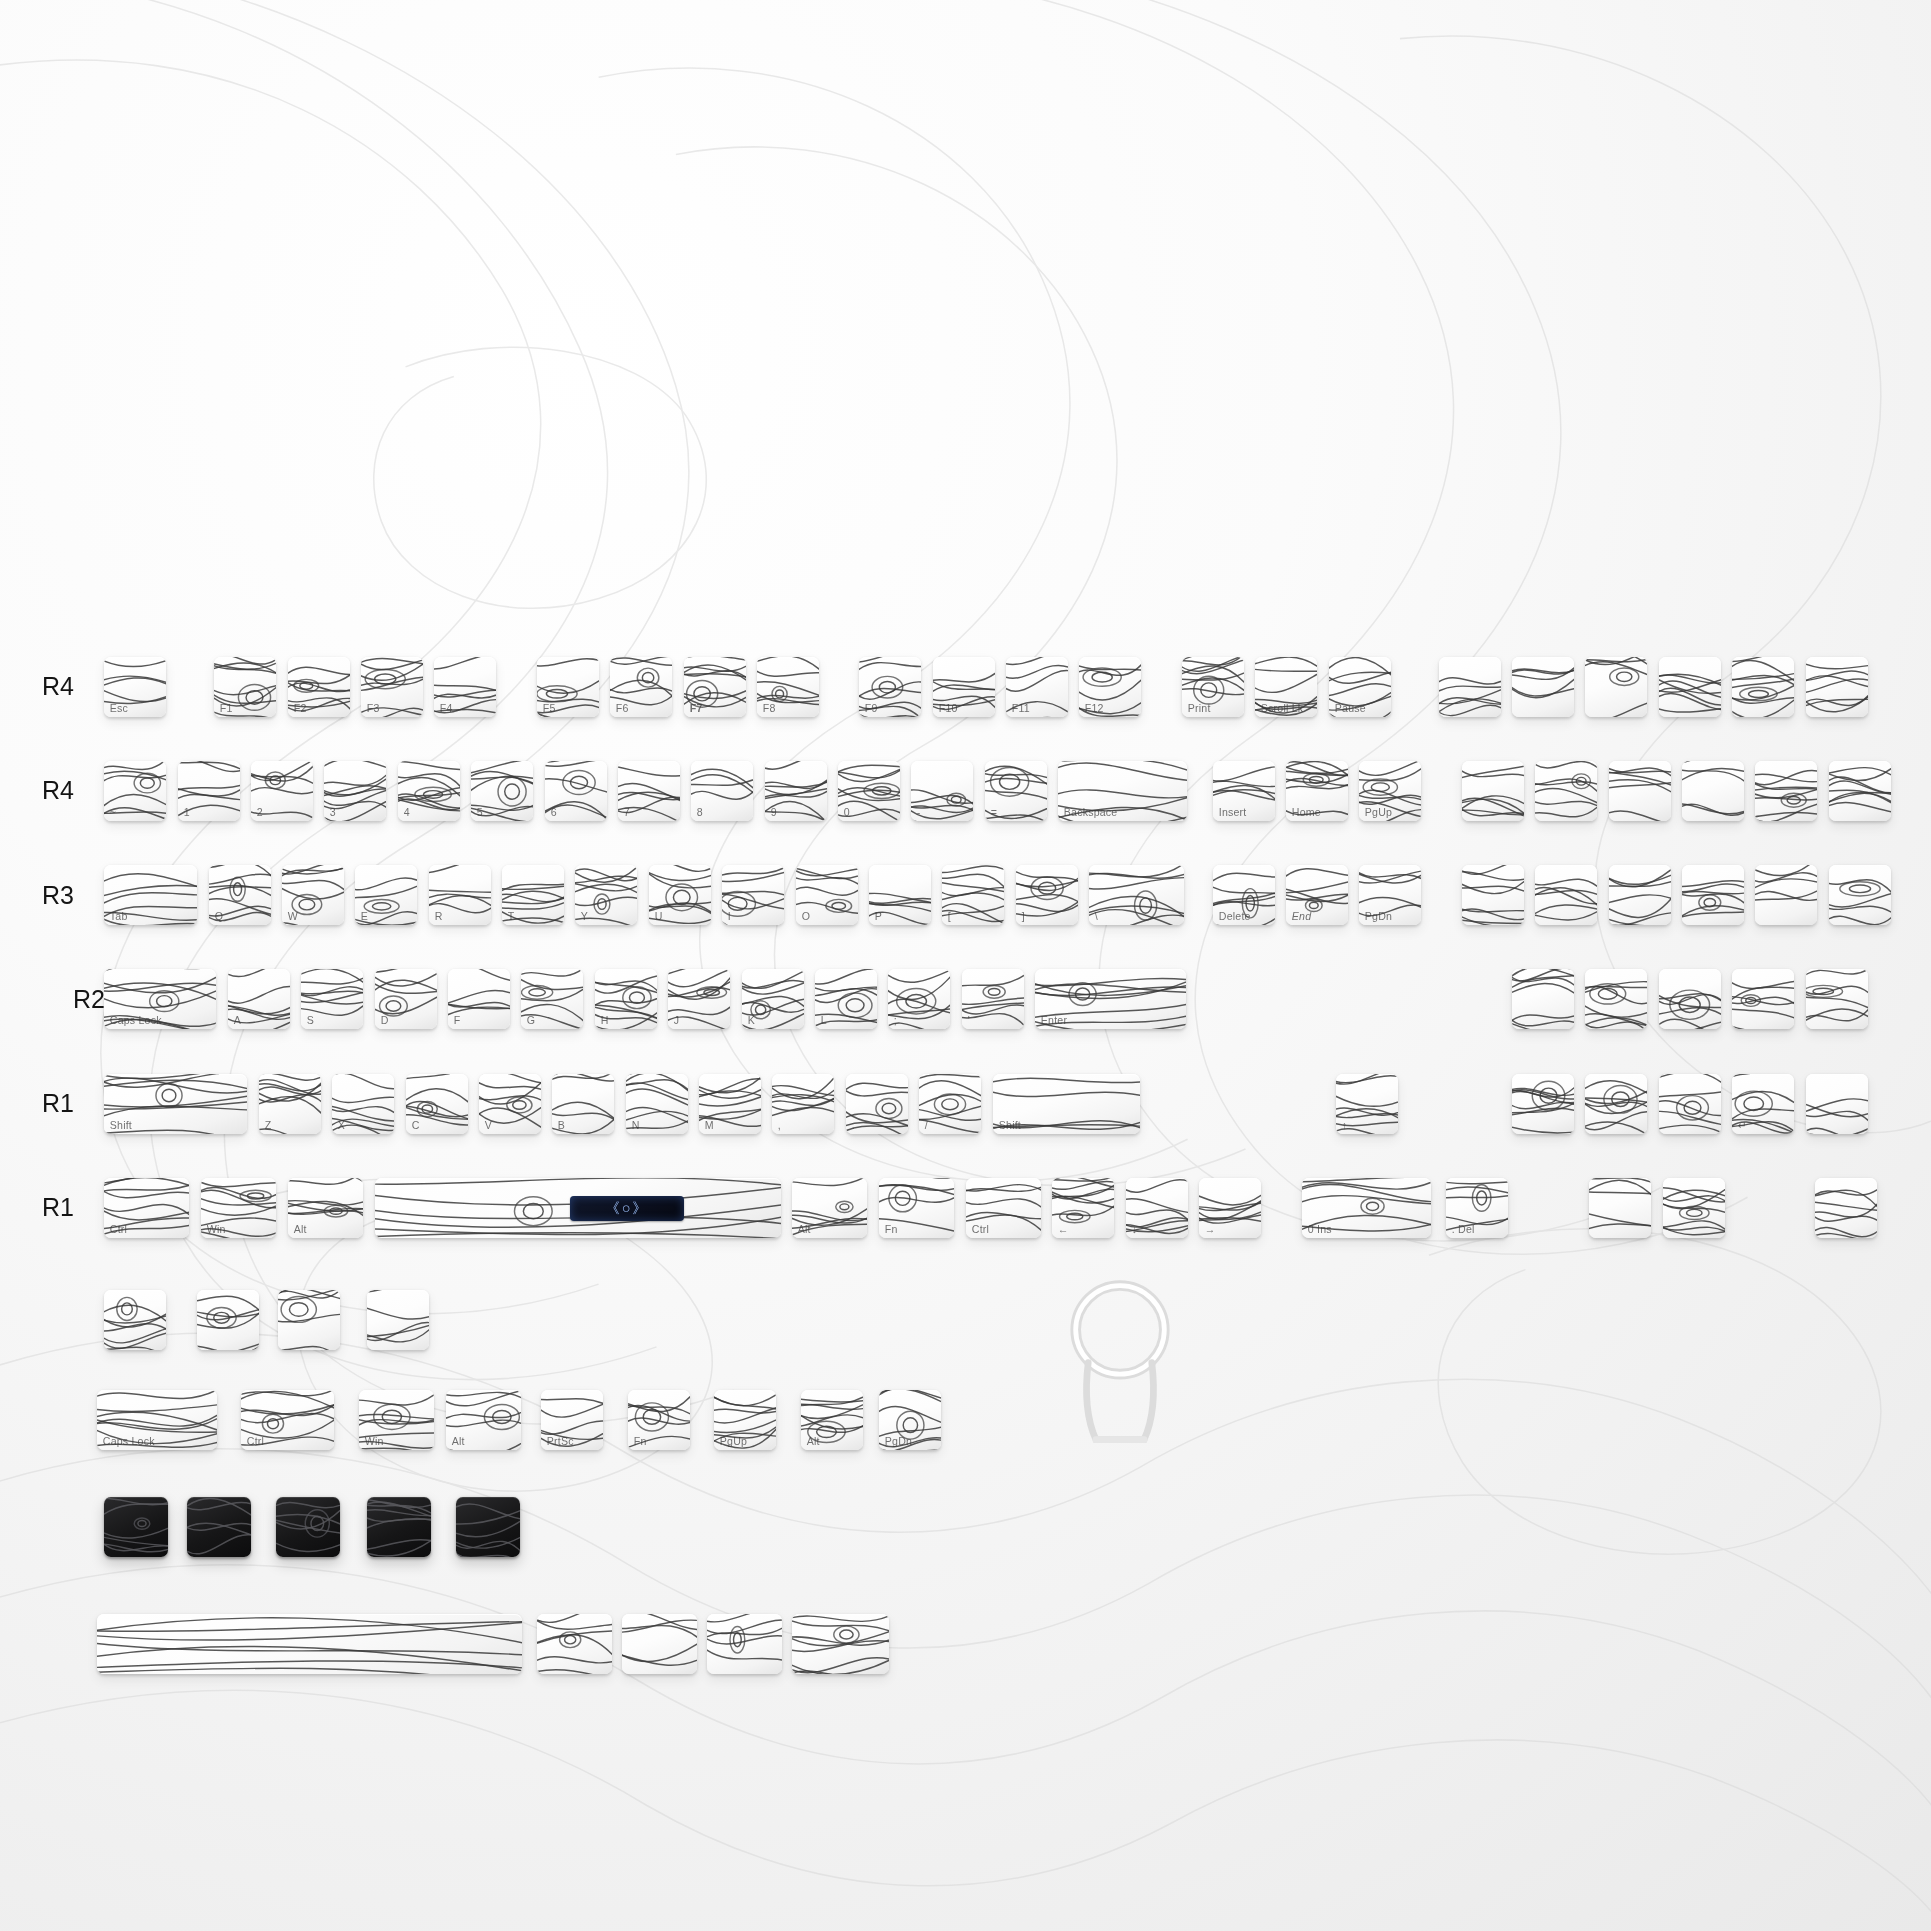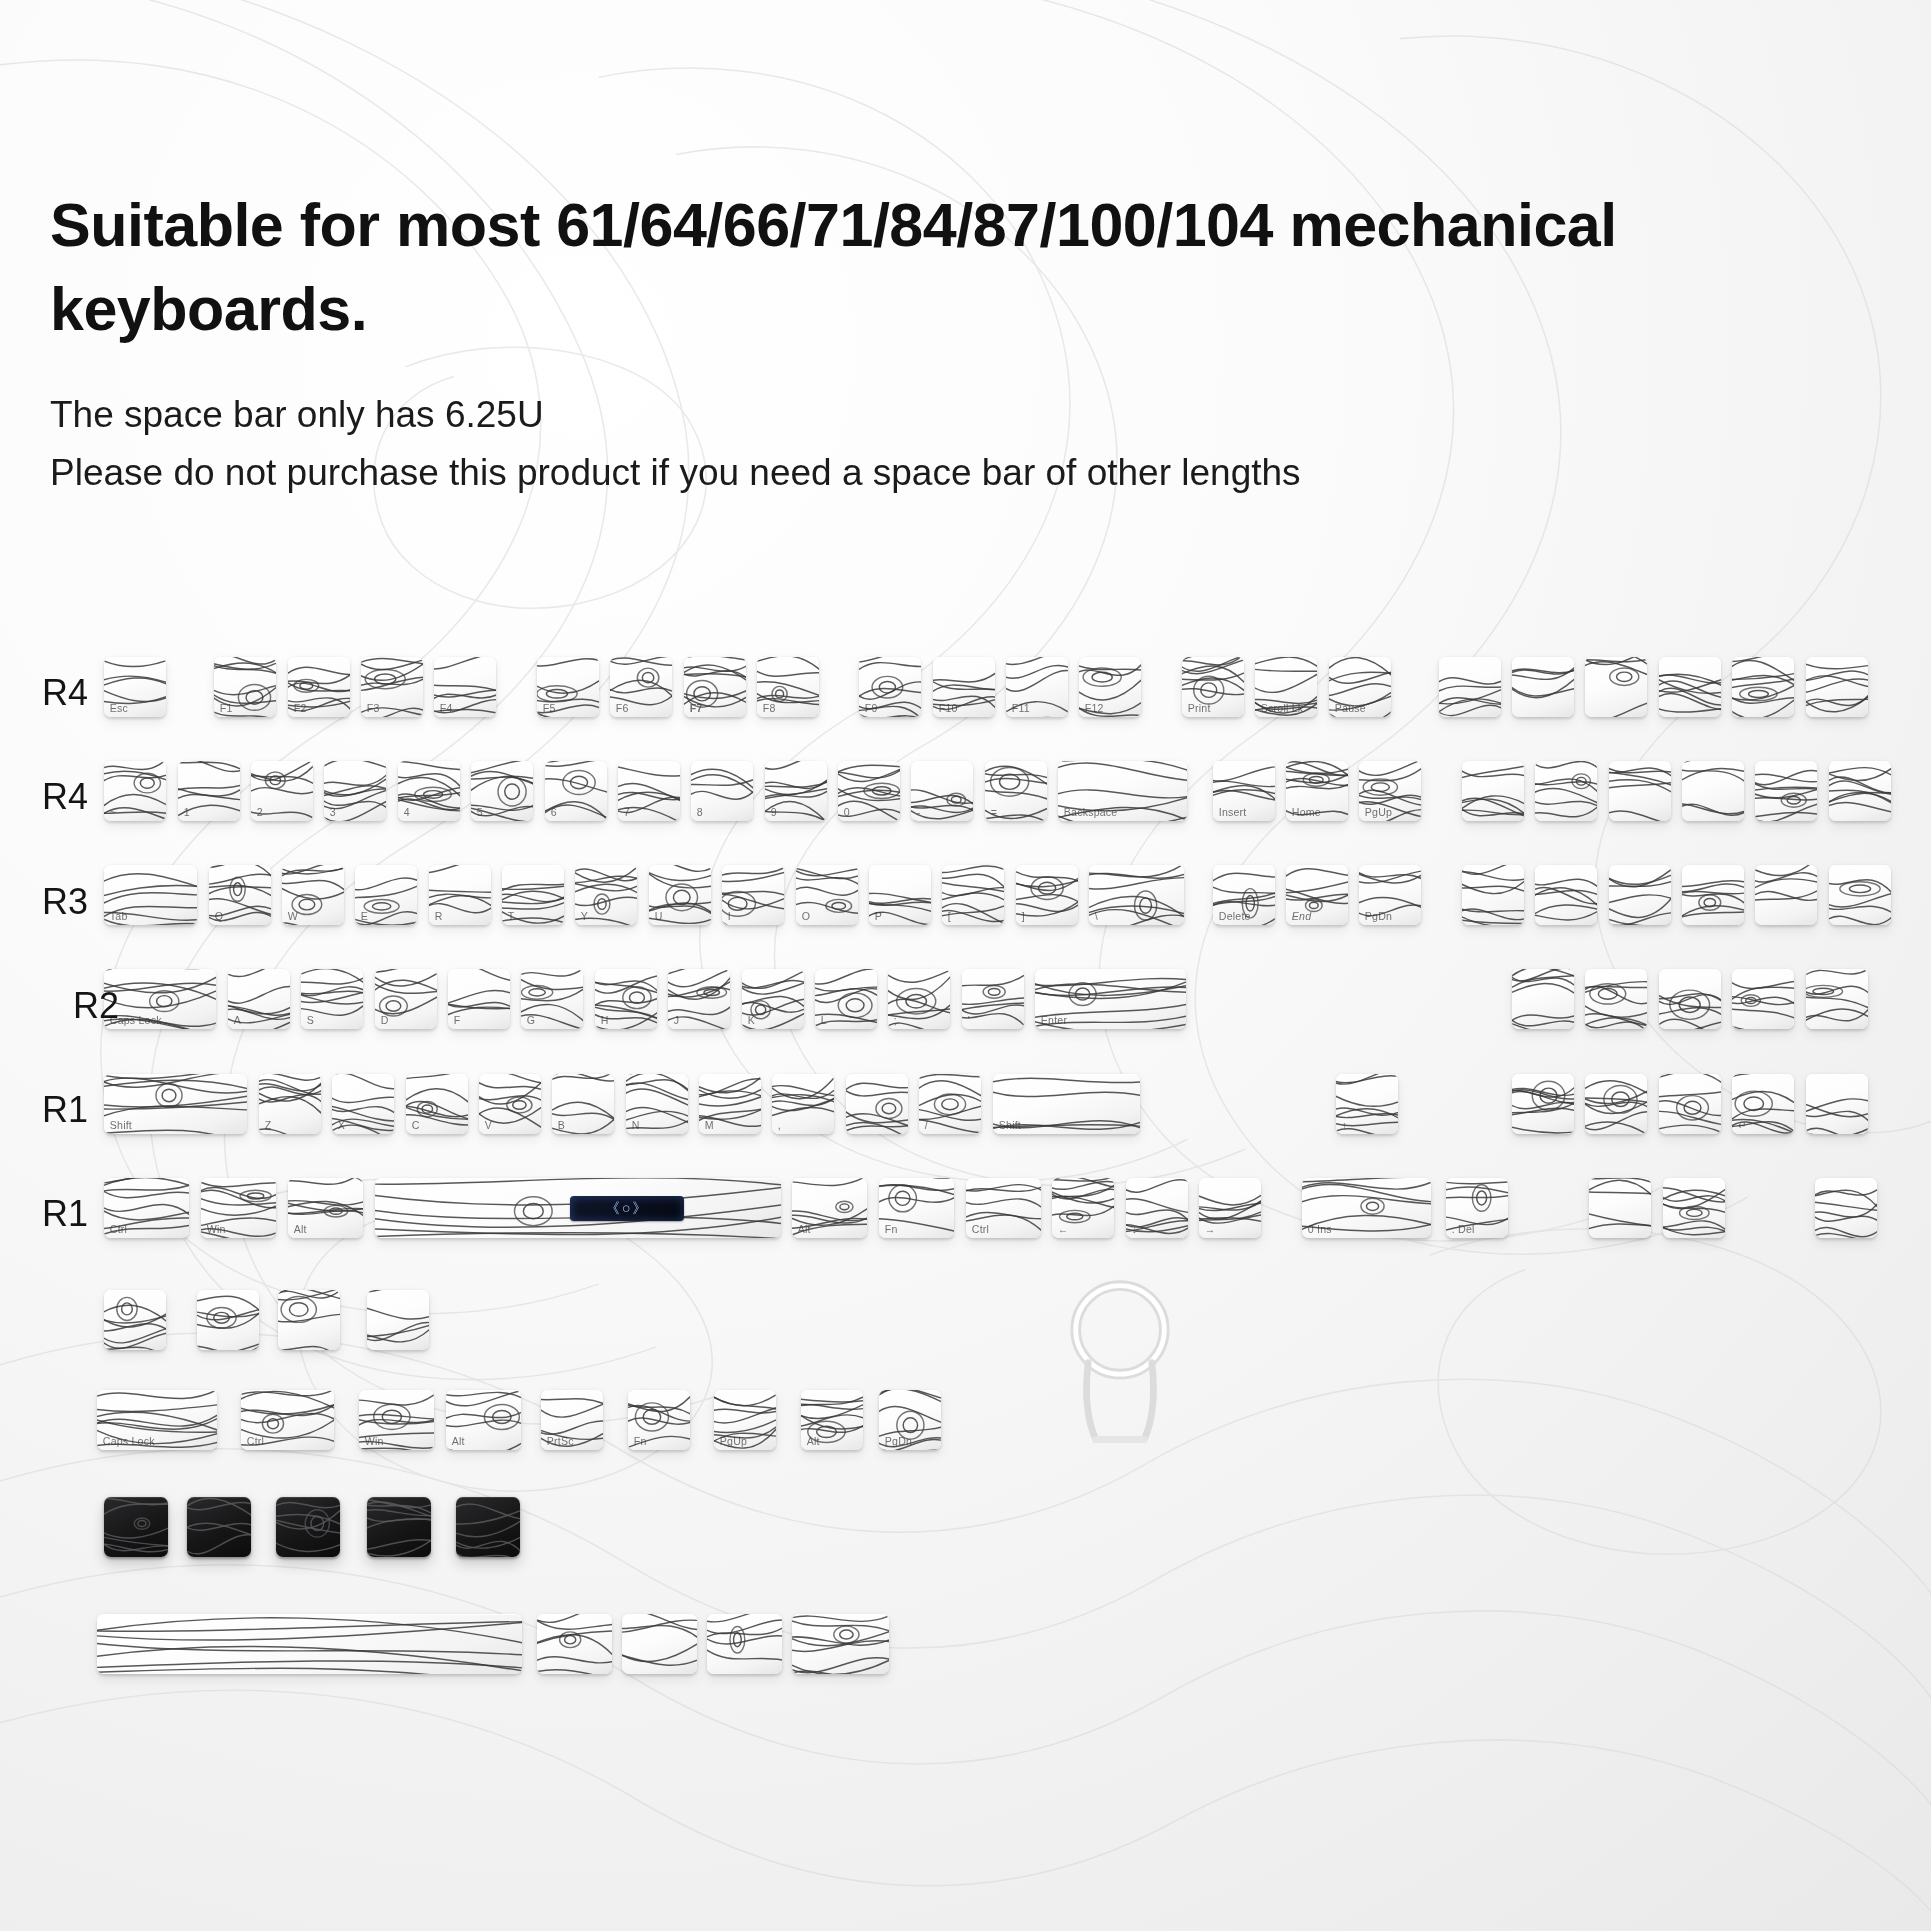--- a/index.html
+++ b/index.html
@@ -48,21 +48,21 @@
     color: #1b1b1b;
     line-height: 1.55;
     margin: 0;
   }
   .subs {
     margin-top: 35px;
   }
   
   .row-label {
     position: absolute;
-    font-size: 36px;
+    font-size: 25px;
     color: #141414;
     font-family: "Liberation Sans", sans-serif;
   }
   
   .kc {
     position: absolute;
     border-radius: 6.8px;
     background:
       linear-gradient(160deg, #ffffff 0%, #fdfdfd 42%, #f3f3f3 78%, #e6e6e6 100%);
     box-shadow:
@@ -131,27 +131,20 @@
       <path d="M-20,1420 C220,1340 460,1390 640,1500 C830,1615 1020,1610 1180,1520 C1350,1420 1560,1400 1740,1470 C1880,1525 1980,1610 2020,1680"></path>
       <path d="M-20,1540 C230,1460 470,1510 650,1620 C840,1735 1030,1730 1190,1640 C1360,1540 1570,1520 1750,1590 C1890,1645 1985,1720 2020,1790"></path>
       <path d="M-20,1660 C240,1580 480,1630 660,1740 C850,1855 1040,1850 1200,1760 C1370,1660 1580,1640 1760,1710 C1895,1765 1990,1840 2020,1900"></path>
       <path d="M-20,1790 C250,1710 490,1760 670,1870 C860,1980 1050,1975 1210,1890 C1380,1795 1590,1775 1770,1840 C1900,1890 1995,1955 2020,2010"></path>
       <path d="M240,1250 C380,1200 560,1215 660,1290 C770,1370 760,1470 650,1520 C540,1570 400,1540 340,1460 C285,1385 300,1295 400,1260"></path>
       <path d="M1480,1300 C1620,1250 1800,1270 1890,1350 C1985,1435 1960,1545 1840,1590 C1720,1635 1570,1600 1515,1515 C1465,1435 1490,1345 1580,1315"></path>
       <path d="M420,380 C520,340 660,360 710,430 C760,505 720,590 620,620 C520,650 420,610 395,540 C372,475 400,410 470,390"></path>
     </g>
   </svg>
 
-  <div class="header">
-    <h1 class="headline">Suitable for most 61/64/66/71/84/87/100/104 mechanical keyboards.</h1>
-    <div class="subs">
-      <p class="sub-line">The space bar only has 6.25U</p>
-      <p class="sub-line">Please do not purchase this product if you need a space bar of other lengths</p>
-    </div>
-  </div>
 
   <div id="layout-area">
       <div class="kc" style="left: 104px; top: 657px; width: 62px; height: 60px;">
         <svg class="topo" viewBox="0 0 64 62" preserveAspectRatio="none">
           <path d="M-4,45.2 C19.2,49.5 41.6,49.7 68.0,39.5" fill="none" stroke="#2f2f2f" stroke-width="1.5" opacity="0.85"></path>
           <path d="M-4,30.5 C19.2,21.5 41.6,16.6 68.0,29.4" fill="none" stroke="#2f2f2f" stroke-width="1.5" opacity="0.85"></path>
           <path d="M-4,33.1 C19.2,43.3 41.6,52.0 68.0,40.7" fill="none" stroke="#2f2f2f" stroke-width="1.5" opacity="0.85"></path>
           <path d="M-4,24.7 C19.2,17.0 41.6,17.9 68.0,27.5" fill="none" stroke="#2f2f2f" stroke-width="1.5" opacity="0.85"></path>
           <path d="M-4,2.4 C19.2,12.9 41.6,11.9 68.0,2.4" fill="none" stroke="#2f2f2f" stroke-width="1.5" opacity="0.85"></path>
         </svg>

